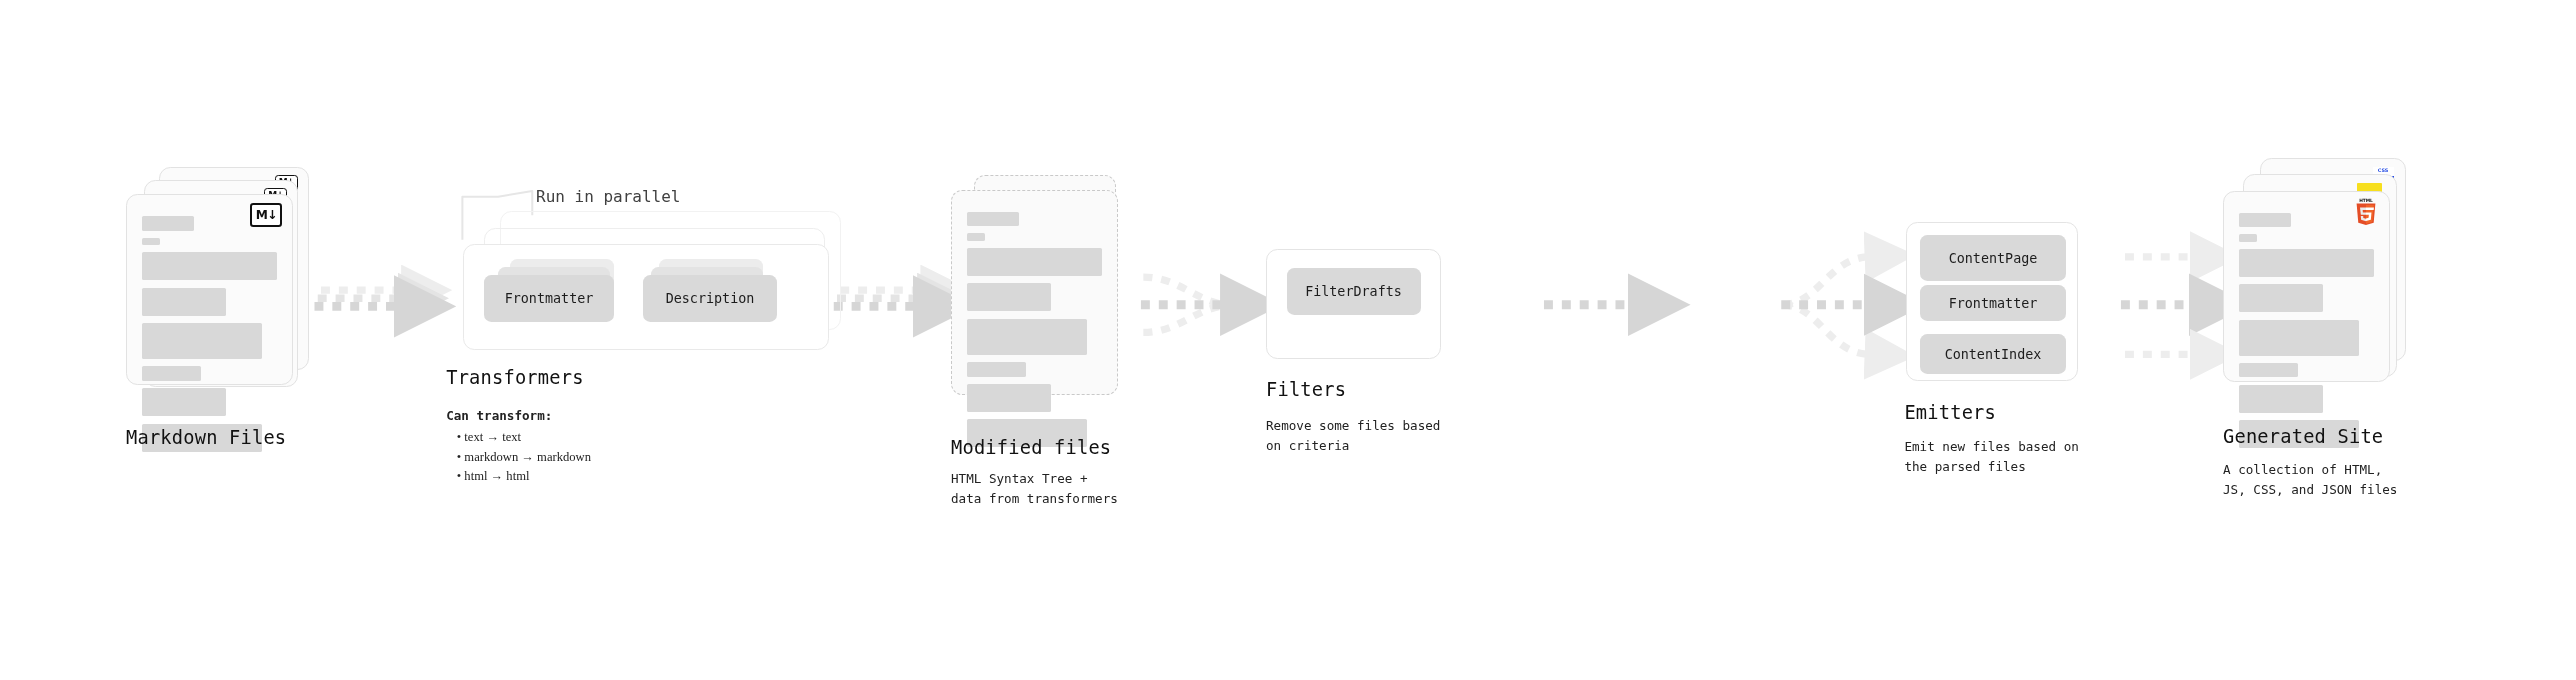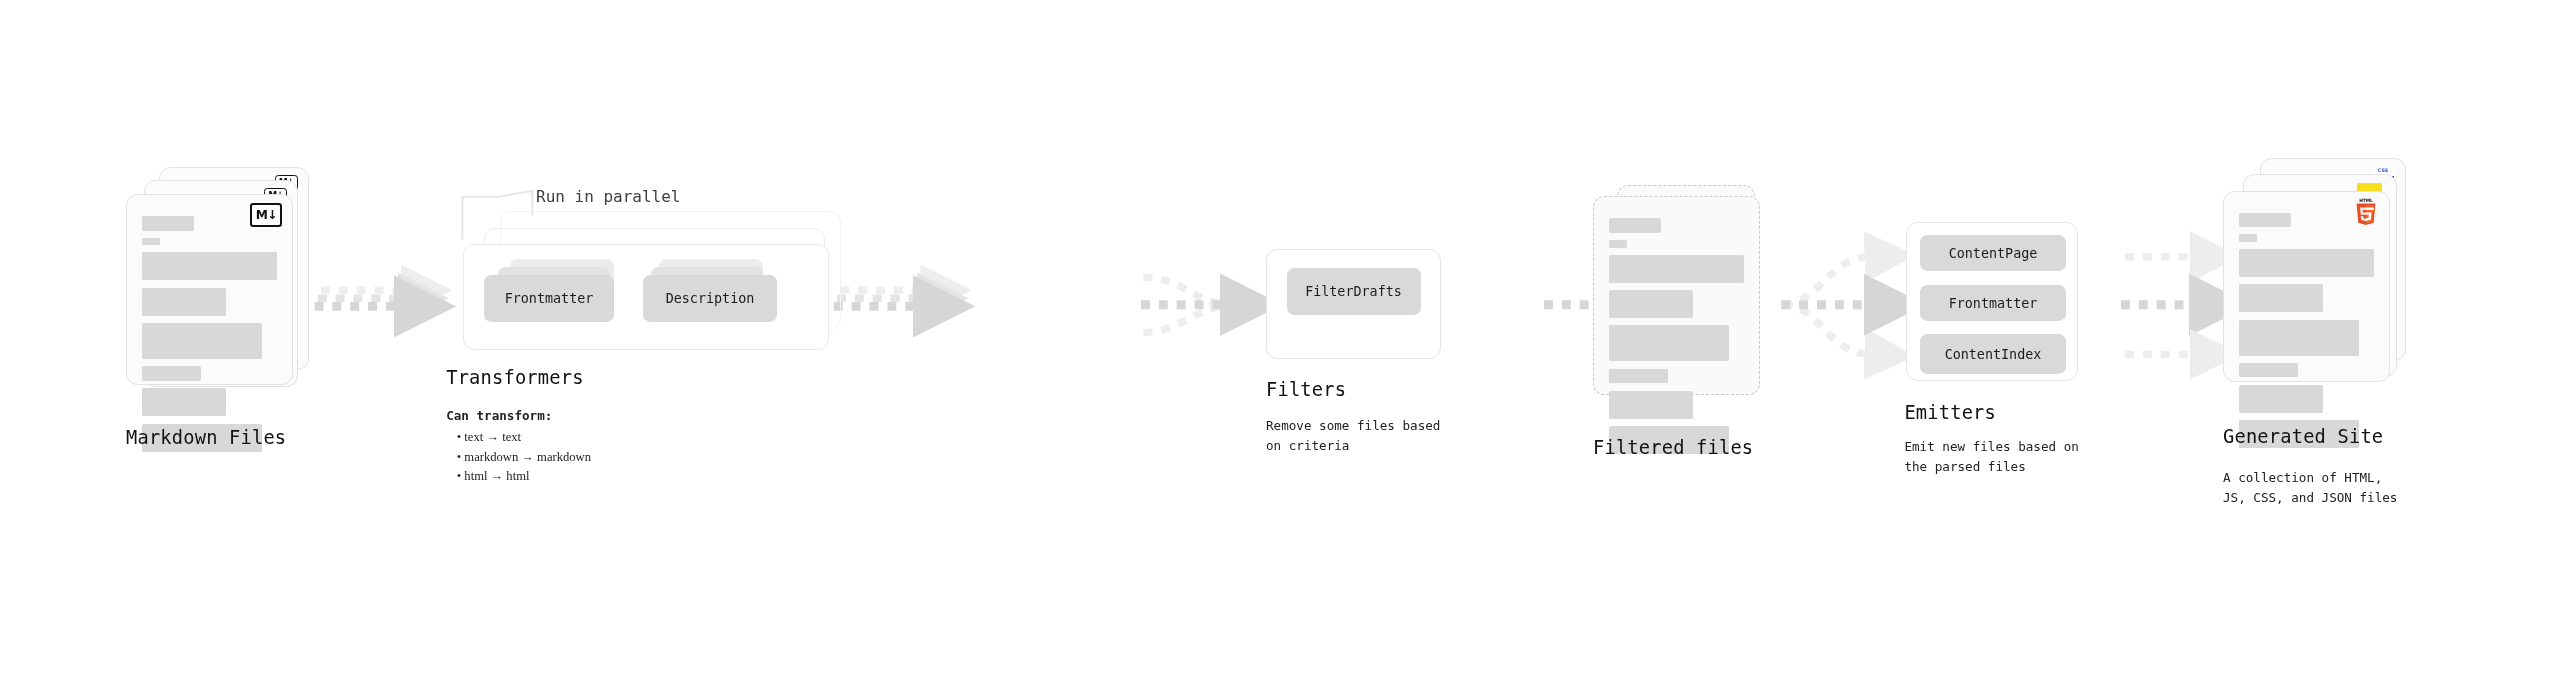--- a/index.html
+++ b/index.html
@@ -190,52 +190,54 @@
 
     <div class="title" style="left:-0.8px;top:180px;">Transformers</div>
     <div class="caption" style="left:-0.8px;top:219px;font-weight:bold;">Can transform:</div>
     <div class="bullets" style="left:9.8px;top:241px;">
       <div>• text → text</div>
       <div>• markdown → markdown</div>
       <div>• html → html</div>
     </div>
   </div>
 
-
-  <div class="node" style="left:1266px;top:249px;">
-    <div class="stagebox" style="left:0;top:0;width:175px;height:110px;">
-      <div class="chip" style="left:19.5px;top:18px;width:134px;height:47px;">FilterDrafts</div>
-    </div>
-    <div class="title" style="left:0;top:130px;">Filters</div>
-    <div class="caption" style="left:0;top:167px;">Remove some files based
-on criteria</div>
-  </div>
-
-  <div class="node" style="left:1593px;top:185px;">
-    <div class="cardstack" style="width:187px;height:236px;">
-      <div class="card dashed" style="left:24.4px;top:0;width:138px;height:187px;"></div>
-      <div class="card dashed" style="left:0;top:11.4px;width:167px;height:199px;">
+  <div class="node" style="left:951px;top:175px;">
+    <div class="cardstack" style="width:187px;height:244px;">
+      <div class="card dashed" style="left:23px;top:0;width:142px;height:195px;"></div>
+      <div class="card dashed" style="left:0;top:14.6px;width:167px;height:205px;">
         <div class="card-body">
           <div class="bar" style="width:52px;"></div>
           <div class="bar h10" style="width:18px;"></div>
           <div class="bar h34" style="width:100%;"></div>
           <div class="bar h34" style="width:62%;"></div>
           <div class="bar h44" style="width:89%;"></div>
           <div class="bar" style="width:44%;"></div>
           <div class="bar h34" style="width:62%;"></div>
           <div class="bar h34" style="width:89%;"></div>
         </div>
       </div>
     </div>
-    <div class="title" style="left:0;top:252px;">Filtered files</div>
-  </div>
+    <div class="title" style="left:0;top:262px;">Modified files</div>
+    <div class="caption" style="left:0;top:294px;">HTML Syntax Tree +
+data from transformers</div>
+  </div>
+
+  <div class="node" style="left:1266px;top:249px;">
+    <div class="stagebox" style="left:0;top:0;width:175px;height:110px;">
+      <div class="chip" style="left:19.5px;top:18px;width:134px;height:47px;">FilterDrafts</div>
+    </div>
+    <div class="title" style="left:0;top:130px;">Filters</div>
+    <div class="caption" style="left:0;top:167px;">Remove some files based
+on criteria</div>
+  </div>
+
 
   <div class="node" style="left:1906px;top:222px;">
     <div class="stagebox" style="left:0;top:0;width:172px;height:159px;">
-      <div class="chip" style="left:13px;top:12.2px;width:146px;height:36px;text-align:right;">ContentPage</div>
+      <div class="chip" style="left:13px;top:12.2px;width:146px;height:46px;text-align:right;">ContentPage</div>
       <div class="chip" style="left:13px;top:62px;width:146px;height:36px;">Frontmatter</div>
       <div class="chip" style="left:13px;top:111px;width:146px;height:40px;">ContentIndex</div>
     </div>
     <div class="title" style="left:-1.6px;top:180px;">Emitters</div>
     <div class="caption" style="left:-1.6px;top:215px;">Emit new files based on
 the parsed files</div>
   </div>
 
   <div class="node" style="left:2223px;top:158px;">
     <div class="cardstack" style="width:211px;height:252px;">
@@ -259,18 +261,18 @@
           <div class="bar h34" style="width:100%;"></div>
           <div class="bar h34" style="width:62%;"></div>
           <div class="bar h44" style="width:89%;"></div>
           <div class="bar" style="width:44%;"></div>
           <div class="bar h34" style="width:62%;"></div>
           <div class="bar h34" style="width:89%;"></div>
         </div>
       </div>
     </div>
     <div class="title" style="left:0;top:268px;">Generated Site</div>
-    <div class="caption" style="left:0;top:302px;margin-top:8px;">A collection of HTML,
+    <div class="caption" style="left:0;top:302px;">A collection of HTML,
 JS, CSS, and JSON files</div>
   </div>
 
 </div>
 
 
 </body></html>

